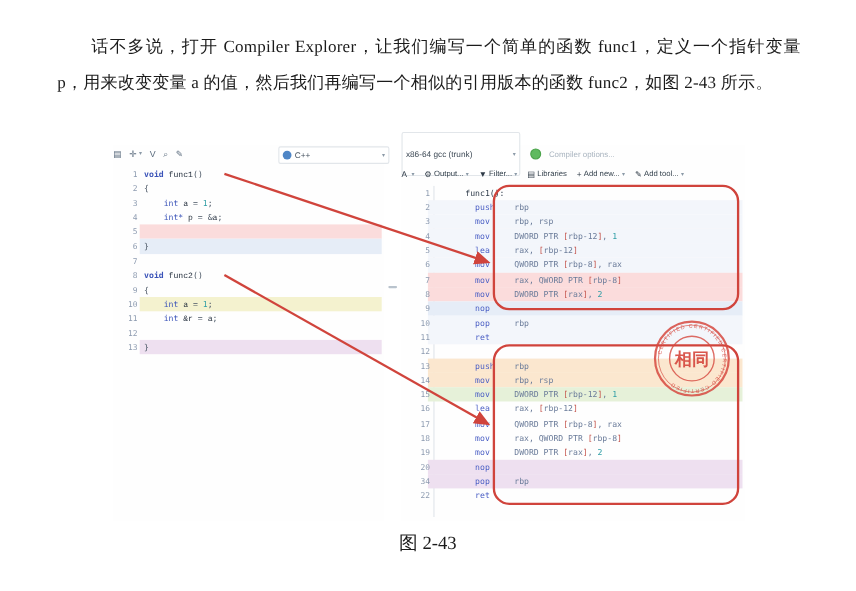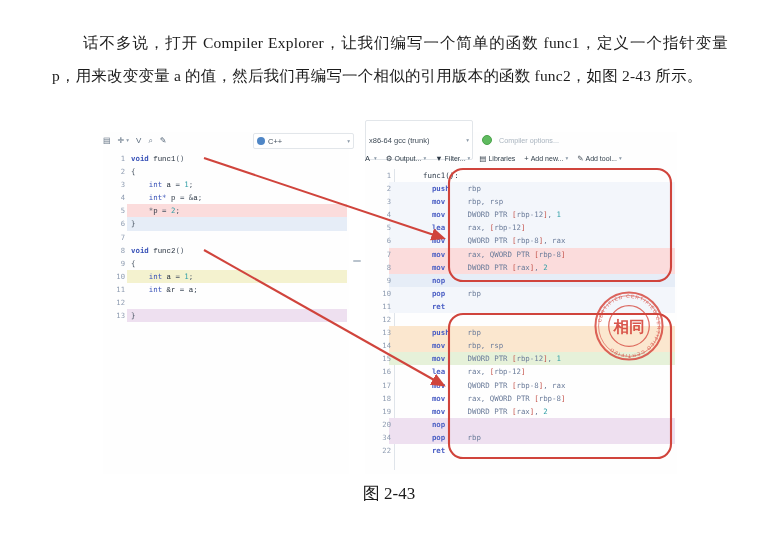--- a/index.html
+++ b/index.html
@@ -149,21 +149,21 @@
     position: absolute; left: 29px; top: 37px; bottom: 4px;
     width: 1px; background: #dfe4ea;
   }
 
   
   .kw    { color: #3a53b8; font-weight: bold; }
   .typ   { color: #3a53b8; }
   .id    { color: #1f2a38; font-family: Liberation Mono, monospace; }
   .num   { color: #2f9ea6; }
   .punc  { color: #4a5664; }
-  .mnem  { color: #4a5ec4; font-weight: bold; }
+  .mnem  { color: #4a5ec4; font-weight: normal; }
   .reg   { color: #6b7c9a; }
   .brk   { color: #c4524a; }
   .lbl   { color: #2d3a49; }
 
   
   #splitter {
     position: absolute; left: 248px; top: 0; width: 12px; bottom: 0;
   }
   #splitter-grip {
     position: absolute; left: 2px; top: 128px;
@@ -210,21 +210,21 @@
       <span id="lang-logo"></span>
       <span>C++</span>
       <span class="caret">▾</span>
     </div>
 
     <div class="code" id="code-left">
         <div class="ln-row"><span class="ln">1</span><span class="lc"><span class="kw">void</span><span class="id"> func1</span><span class="punc">()</span></span></div>
         <div class="ln-row"><span class="ln">2</span><span class="lc"><span class="punc">{</span></span></div>
         <div class="ln-row"><span class="ln">3</span><span class="lc"><span class="id">    </span><span class="typ">int</span><span class="id"> a </span><span class="punc">= </span><span class="num">1</span><span class="punc">;</span></span></div>
         <div class="ln-row"><span class="ln">4</span><span class="lc"><span class="id">    </span><span class="typ">int*</span><span class="id"> p </span><span class="punc">= &amp;</span><span class="id">a</span><span class="punc">;</span></span></div>
-        <div class="ln-row"><div class="hl hl-pink"></div><span class="ln">5</span><span class="lc"><span class="id">    </span><span class="punc">*</span><span class="id">p </span><span class="punc">= </span><span class="num">2</span><span class="punc">;</span></span></div>
+        <div class="ln-row"><div class="hl hl-pink"></div><span class="ln">5</span></div>
         <div class="ln-row"><div class="hl hl-blue"></div><span class="ln">6</span><span class="lc"><span class="punc">}</span></span></div>
         <div class="ln-row"><span class="ln">7</span><span class="lc"><span class="id"></span></span></div>
         <div class="ln-row"><span class="ln">8</span><span class="lc"><span class="kw">void</span><span class="id"> func2</span><span class="punc">()</span></span></div>
         <div class="ln-row"><span class="ln">9</span><span class="lc"><span class="punc">{</span></span></div>
         <div class="ln-row"><div class="hl hl-yellow"></div><span class="ln">10</span><span class="lc"><span class="id">    </span><span class="typ">int</span><span class="id"> a </span><span class="punc">= </span><span class="num">1</span><span class="punc">;</span></span></div>
         <div class="ln-row"><span class="ln">11</span><span class="lc"><span class="id">    </span><span class="typ">int</span><span class="id"> &amp;r </span><span class="punc">= </span><span class="id">a</span><span class="punc">;</span></span></div>
         <div class="ln-row"><span class="ln">12</span></div>
         <div class="ln-row"><div class="hl hl-purple"></div><span class="ln">13</span><span class="lc"><span class="punc">}</span></span></div>
       </div>
   </div>

